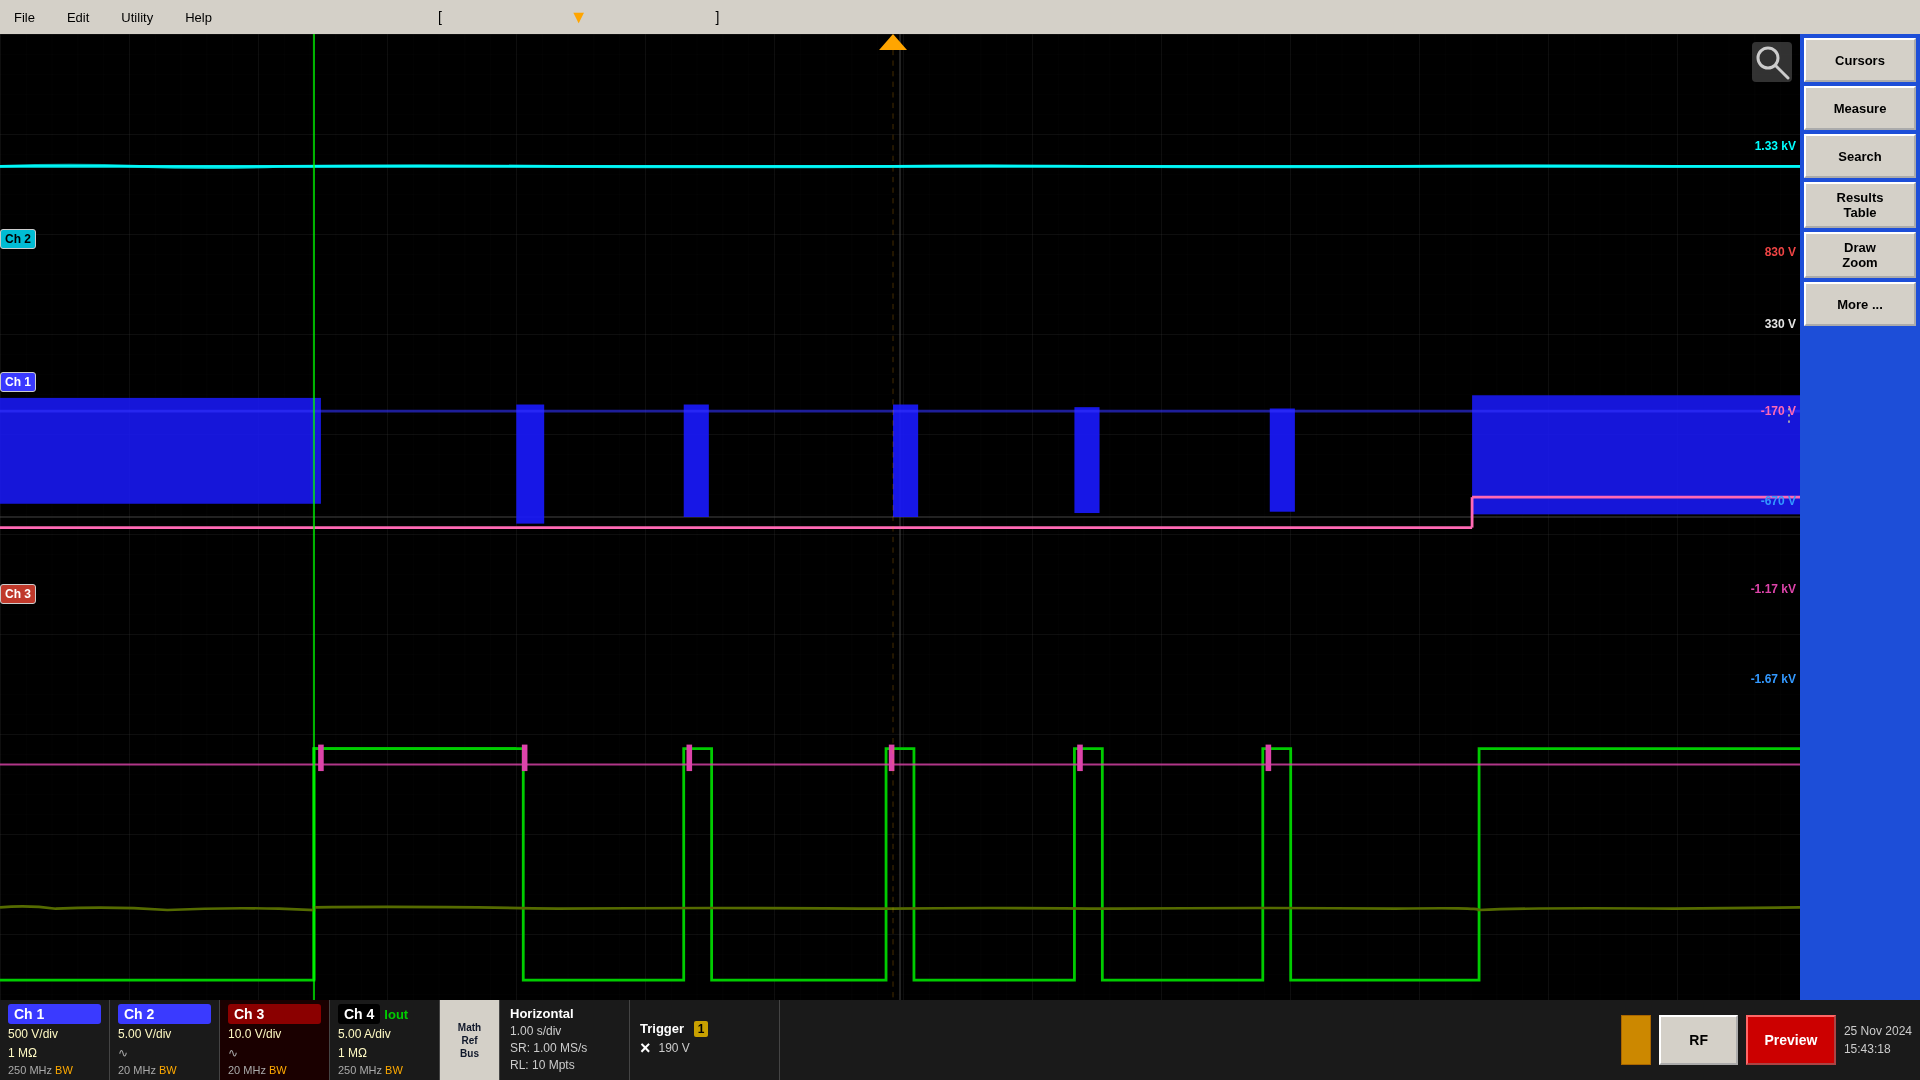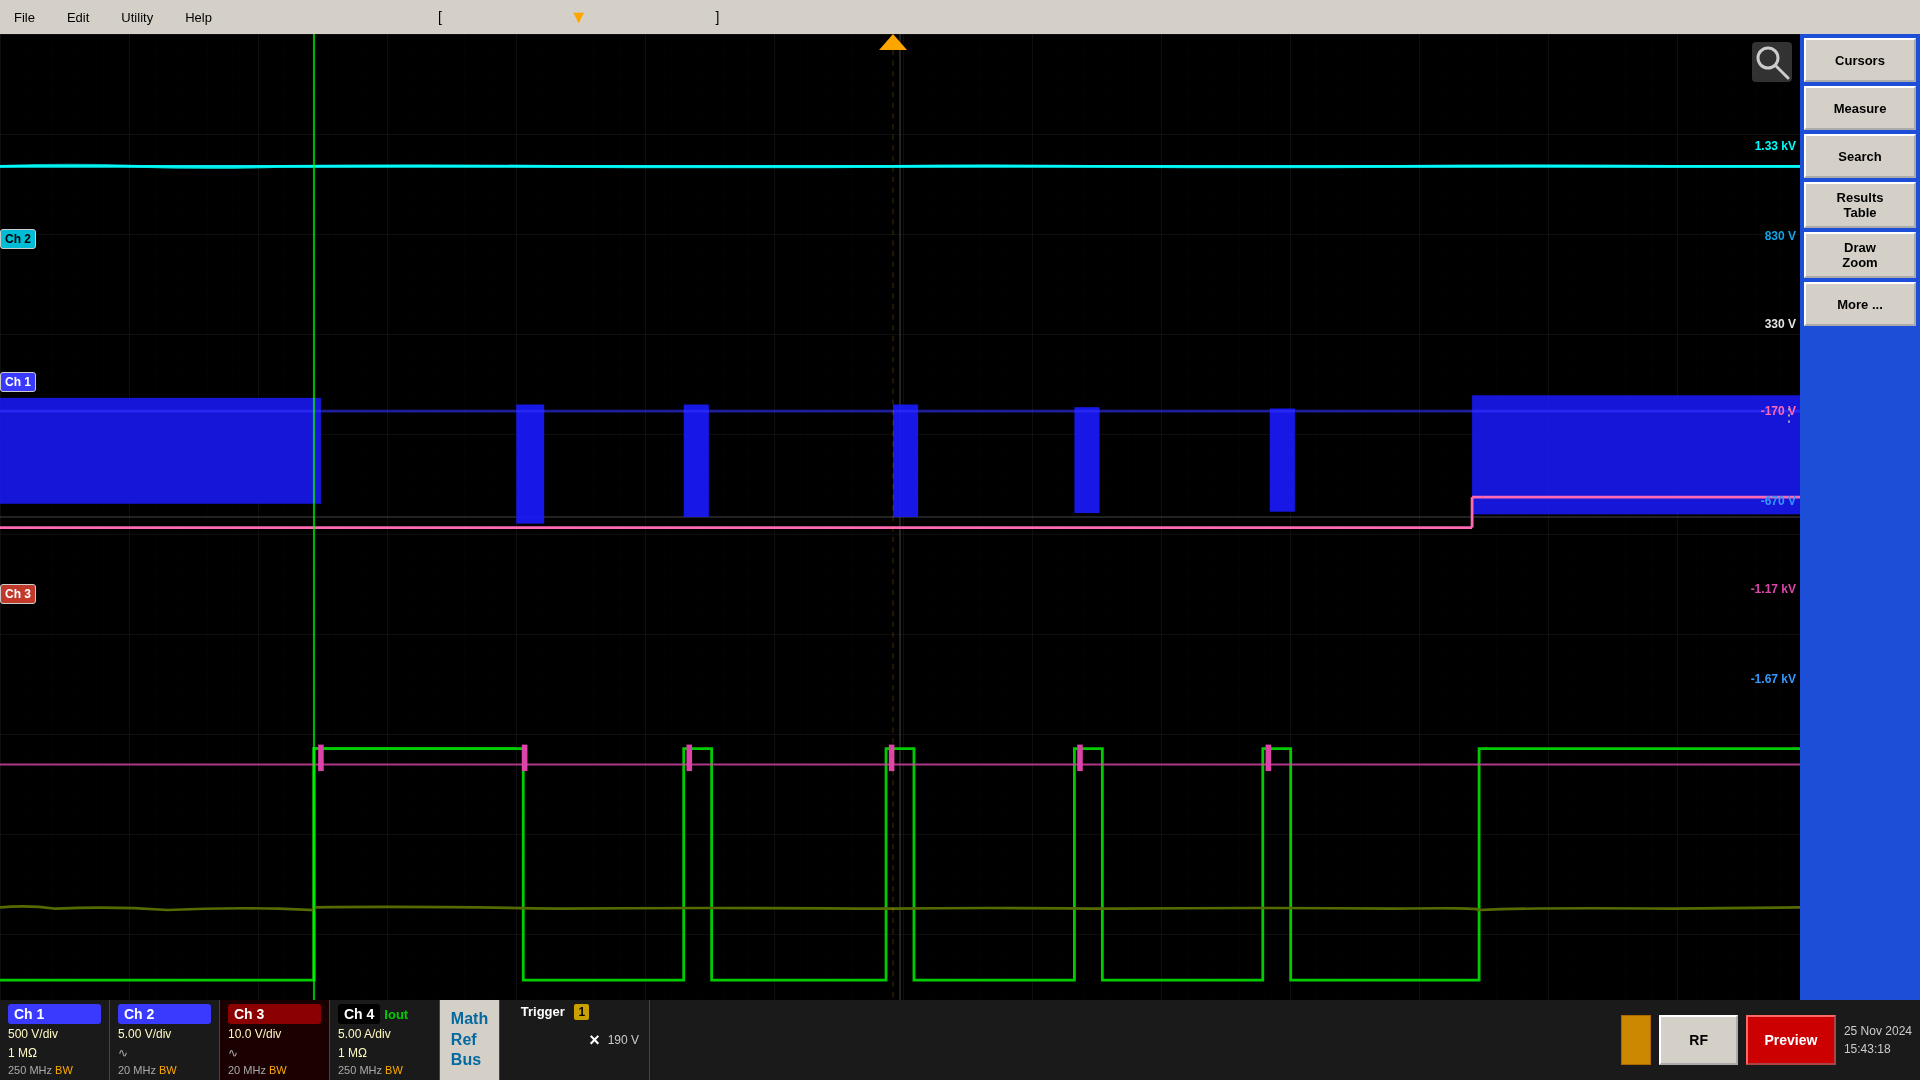--- a/index.html
+++ b/index.html
@@ -146,24 +146,24 @@
       background: #d4d0c8;
       padding: 4px 8px;
       display: flex;
       flex-direction: column;
       align-items: center;
       justify-content: center;
       min-width: 60px;
       border-right: 1px solid #444;
     }
     .mrb-text {
-      font-size: 16px;
-      font-weight: bold;
-      color: #0369a1;
-      text-align: left;
+      font-size: 10px;
+      font-weight: bold;
+      color: #0f172a;
+      text-align: center;
       line-height: 1.3;
     }
 
     .horizontal-info, .trigger-info, .acquisition-info {
       padding: 4px 10px;
       display: flex;
       flex-direction: column;
       justify-content: center;
       border-right: 1px solid #444;
       min-width: 130px;
@@ -175,22 +175,22 @@
       margin-bottom: 2px;
     }
     .info-detail {
       font-size: 12px;
       color: #ccc;
       line-height: 1.4;
     }
 
     .trigger-info {
       display: flex;
-      flex-direction: row;
-      justify-content: flex-end;
+      flex-direction: column;
+      justify-content: center;
       min-width: 150px;
     }
     .trigger-row {
       display: flex;
       align-items: center;
       gap: 8px;
     }
     .trigger-x {
       font-size: 18px;
       color: #fff;
@@ -375,21 +375,21 @@
       <path d="M0,660 Q20,658 40,661 Q80,659 120,662 Q160,660 200,661 L225,662 L225,660 Q300,659 400,661 Q500,660 640,661 Q700,660 800,661 Q900,660 1000,661 Q1060,660 1060,662 Q1100,660 1200,661 L1290,660" fill="none" stroke="#556b00" stroke-width="2"></path>
 
       <polygon points="640,0 630,12 650,12" fill="orange"></polygon>
       <line x1="640" y1="12" x2="640" y2="730" stroke="orange" stroke-width="0.5" stroke-dasharray="4,4" opacity="0.4"></line>
 
       <line x1="225" y1="0" x2="225" y2="730" stroke="#00ff00" stroke-width="1.5" opacity="0.7"></line>
 
     </svg>
 
     <div class="voltage-label" style="top: 105px; color: cyan;">1.33 kV</div>
-    <div class="voltage-label" style="top: 195px; color: #0ea5e9;">830 V</div>
+    <div class="voltage-label" style="top: 211px; color: #ef4444;">830 V</div>
     <div class="voltage-label" style="top: 283px; color: #e5e5e5;">330 V</div>
     <div class="voltage-label" style="top: 370px; color: #ff69b4;">-170 V</div>
     <div class="voltage-label" style="top: 460px; color: #3399ff;">-670 V</div>
     <div class="voltage-label" style="top: 548px; color: #dd44aa;">-1.17 kV</div>
     <div class="voltage-label" style="top: 638px; color: #3399ff;">-1.67 kV</div>
 
     <div class="channel-label c2" style="top: 195px; border-radius: 3px;">
       <span>Ch 2</span>
     </div>
     <div class="channel-label c1" style="top: 338px; border-radius: 3px;">
@@ -467,20 +467,26 @@
     <span class="ch-bw">
       <span>250 MHz</span>
       <span style="color:#ffaa00;"> BW</span>
     </span>
   </div>
 
   <div class="math-ref-bus">
     <span class="mrb-text">Math<br>Ref<br>Bus</span>
   </div>
 
+  <div class="horizontal-info">
+    <span class="info-header">Horizontal</span>
+    <span class="info-detail">1.00 s/div</span>
+    <span class="info-detail">SR: 1.00 MS/s</span>
+    <span class="info-detail">RL: 10 Mpts</span>
+  </div>
 
   <div class="trigger-info">
     <div class="info-header">
       <span>Trigger</span>
       <span class="trigger-badge" style="margin-left:6px;">1</span>
     </div>
     <div class="trigger-row">
       <span class="trigger-x">×</span>
       <span class="info-detail">190 V</span>
     </div>

